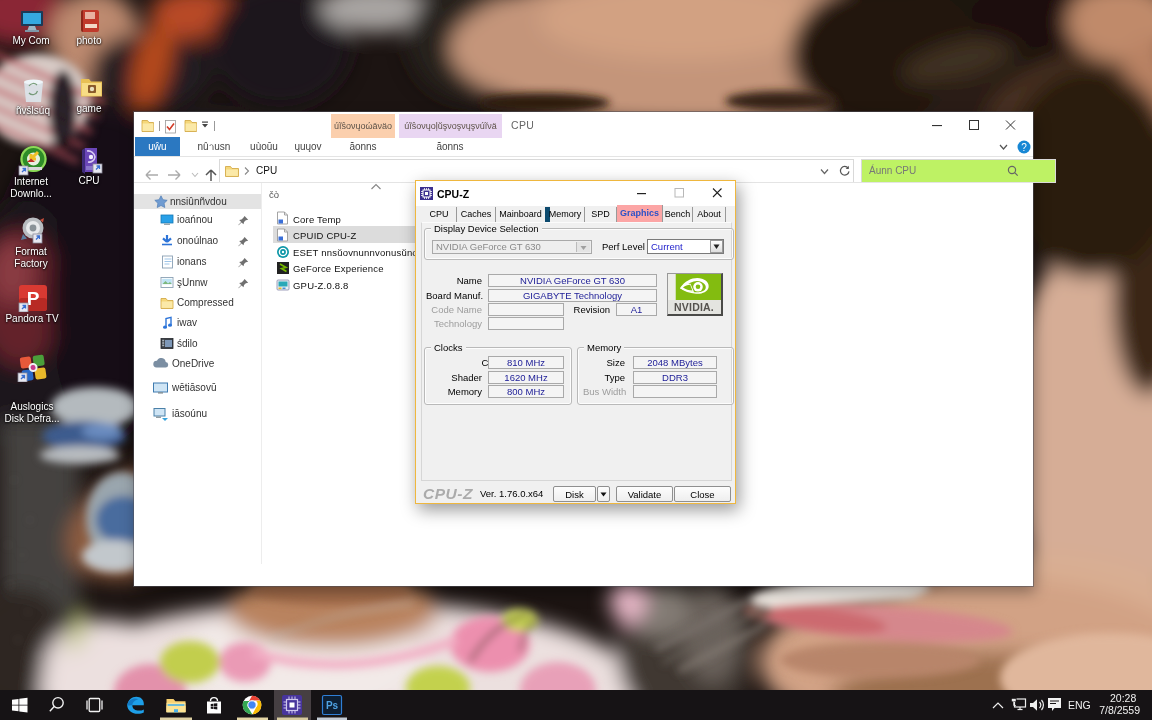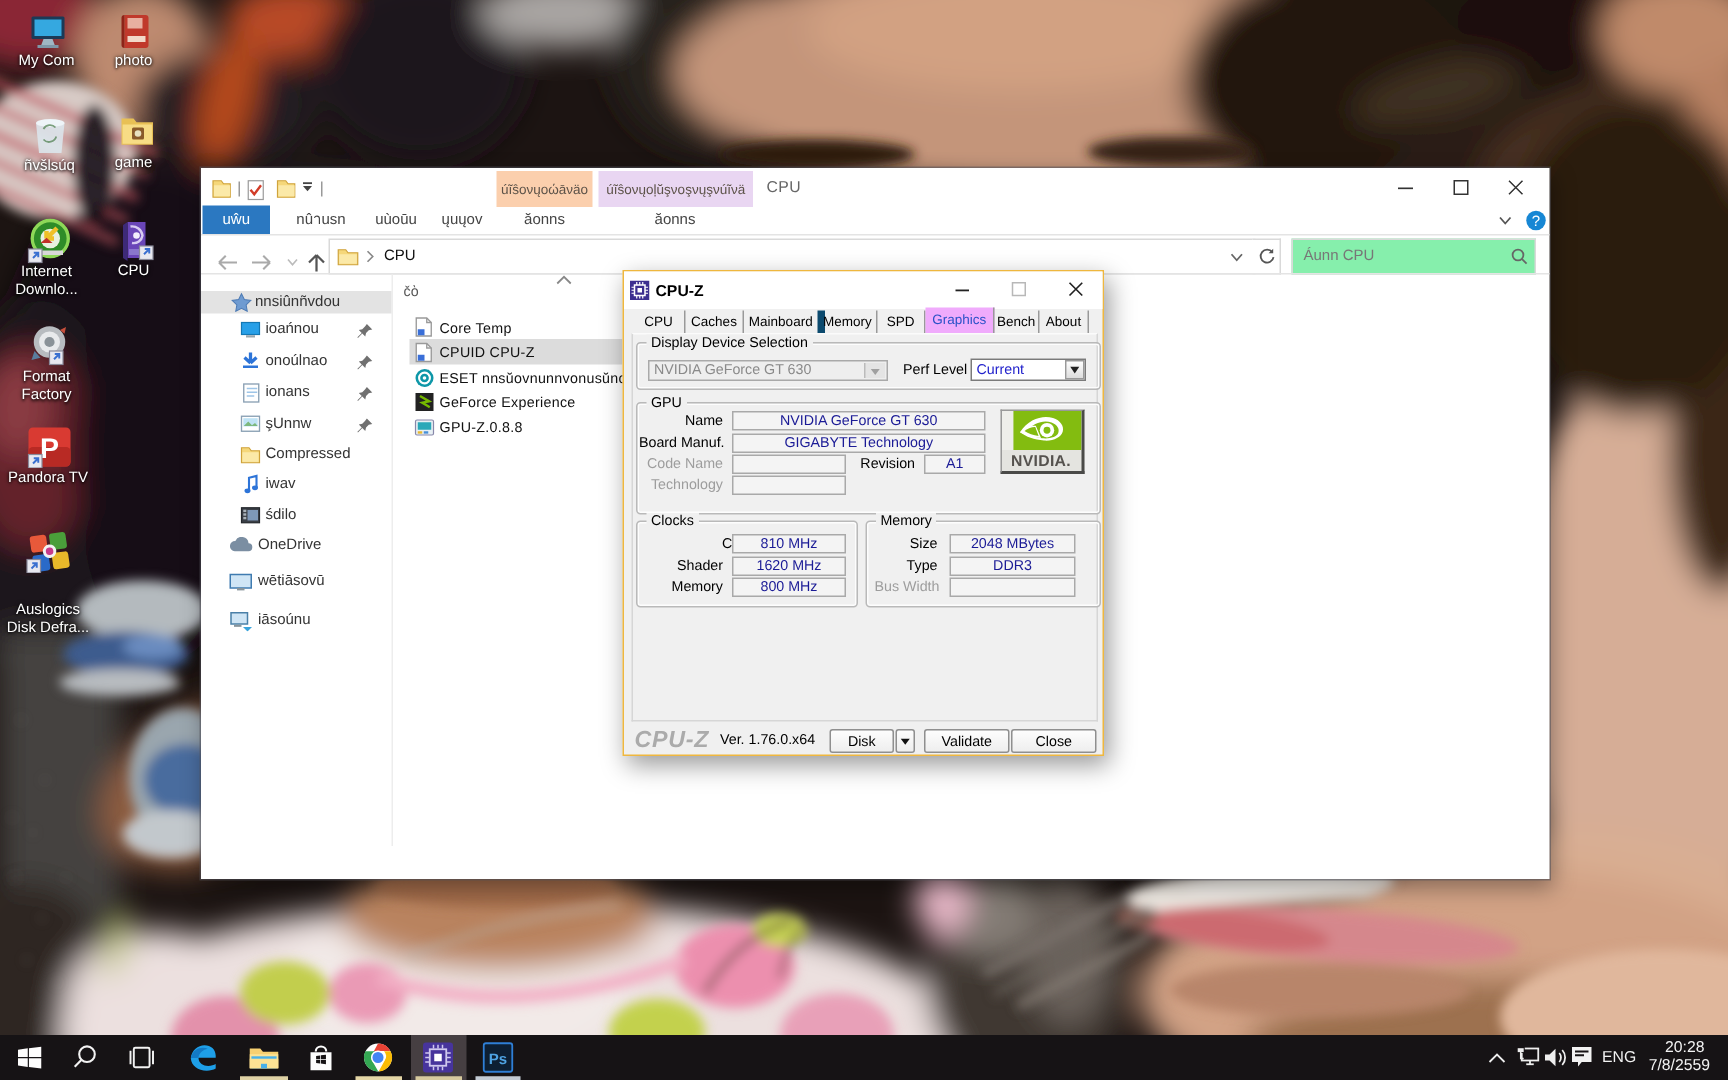--- a/index.html
+++ b/index.html
@@ -288,21 +288,21 @@
    <svg class="abs" style="left:598px;top:7px" width="14" height="10" viewBox="0 0 14 10">
         <path d="M3 2.5 l3.5 4 l3.5 -4" stroke="#666" stroke-width="1.2" fill="none"></path>
       </svg>
  </div>
  <div class="abs" style="left:701px;top:47px;width:18px;height:22px;border:1px solid #d9d9d9;border-left:none;background:#fff;">
    <svg class="abs" style="left:3px;top:4px" width="13" height="13" viewBox="0 0 13 13">
         <path d="M10.2 4.2 a4.3 4.3 0 1 0 .8 3.2" stroke="#555" stroke-width="1.2" fill="none"></path>
         <path d="M10.8 1.8 v3.1 h-3.1 z" fill="#555"></path>
       </svg>
  </div>
- <div class="abs" style="left:727px;top:47px;width:161px;height:22px;border:1px solid #d9d9d9;background:#86efac;">
+ <div class="abs" style="left:727px;top:47px;width:161px;height:22px;border:1px solid #d9d9d9;background:#bef264;padding-left:32px;">
    <div class="abs" style="left:7px;top:5px;font-size:10px;color:#777;">Áunn CPU</div>
    <svg class="abs" style="left:144px;top:4px" width="14" height="14" viewBox="0 0 14 14">
         <circle cx="6" cy="6" r="3.6" stroke="#666" stroke-width="1.2" fill="none"></circle>
         <path d="M8.7 8.7 l3 3" stroke="#666" stroke-width="1.2"></path>
       </svg>
  </div>
  <div class="abs" style="left:0;top:70px;width:899px;height:1px;background:#e4e4e4;"></div>
 
  <div class="abs" style="left:127px;top:71px;width:1px;height:381px;background:#ededed;"></div>
  <div class="abs" style="left:0;top:82px;width:127px;height:15px;background:#e3e3e3;"></div>
@@ -429,21 +429,21 @@
    <path d="M82 2.5 l8.5 8.5 M90.5 2.5 l-8.5 8.5" stroke="#222" stroke-width="1.1"></path>
   </svg>
  </div>
 
  <div class="abs" style="left:2px;top:26px;width:315px;height:15px;font-size:9px;color:#000;line-height:15px;">
   <div class="abs" style="left:4px;top:0;width:34px;text-align:center;border-right:1px solid #999;">CPU</div>
   <div class="abs" style="left:39px;top:0;width:38px;text-align:center;border-right:1px solid #999;">Caches</div>
   <div class="abs" style="left:78px;top:0;width:49px;text-align:center;border-right:5px solid #0c4a6e;">Mainboard</div>
   <div class="abs" style="left:128px;top:0;width:38px;text-align:center;border-right:1px solid #999;">Memory</div>
   <div class="abs" style="left:167px;top:0;width:31px;text-align:center;border-right:1px solid #999;">SPD</div>
-  <div class="abs" style="left:199px;top:-2px;width:45px;text-align:center;font-weight:normal;color:#2b52c8;border-right:1px solid #999;background:#f0abfc;height:17px;line-height:17px;">Graphics</div>
+  <div class="abs" style="left:199px;top:-2px;width:45px;text-align:center;font-weight:bold;color:#2b52c8;border-right:1px solid #999;background:#fca5a5;height:17px;line-height:17px;">Graphics</div>
   <div class="abs" style="left:245px;top:0;width:29px;text-align:center;border-right:1px solid #999;">Bench</div>
   <div class="abs" style="left:275px;top:0;width:32px;text-align:center;border-right:1px solid #999;">About</div>
  </div>
  <div class="abs" style="left:5px;top:41px;width:309px;height:257px;background:#f0f0f0;border:1px solid #d6d6d6;border-top:1px solid #fbfbfb;"></div>
 
  <div class="grp" style="left:8px;top:47px;width:308px;height:30px;">
   <div class="glab">Display Device Selection</div>
  </div>
  <div class="abs" style="left:16px;top:59px;width:160px;height:14px;background:#eee;border:1px solid #a9a9a9;box-sizing:border-box;">
    <div class="abs" style="left:3px;top:0px;font-size:9.5px;color:#8a8a8a;line-height:12px;">NVIDIA GeForce GT 630</div>
@@ -452,23 +452,20 @@
         </svg></div>
  </div>
  <div class="abs" style="left:186px;top:60px;font-size:9.5px;color:#000;">Perf Level</div>
  <div class="abs" style="left:231px;top:58px;width:77px;height:15px;background:#fff;border:1px solid #7a7a7a;box-sizing:border-box;">
    <div class="abs" style="left:3px;top:0px;font-size:9.5px;color:#2222cc;line-height:13px;">Current</div>
    <div class="abs" style="right:0px;top:0px;width:13px;height:13px;background:linear-gradient(#fefefe,#ddd);border:1px solid #999;box-sizing:border-box;"><svg width="11" height="11" viewBox="0 0 11 11">
           <path d="M2.5 3.5 h6 l-3 4.5 z" fill="#222"></path>
         </svg></div>
  </div>
 
- <div class="grp" style="left:8px;top:87px;width:308px;height:73px;">
-  <div class="glab">GPU</div>
- </div>
  <div class="flab" style="left:10px;top:94px;width:56px;">Name</div>
  <div class="fld" style="left:72px;top:93px;width:169px;height:13px;line-height:12px;">NVIDIA GeForce GT 630</div>
  <div class="flab" style="left:10px;top:108.5px;width:56px;">Board Manuf.</div>
  <div class="fld" style="left:72px;top:107.5px;width:169px;height:13px;line-height:12px;">GIGABYTE Technology</div>
  <div class="flab dis" style="left:10px;top:122.5px;width:56px;">Code Name</div>
  <div class="fld" style="left:72px;top:121.5px;width:76px;height:13px;"></div>
  <div class="flab" style="left:150px;top:122.5px;width:44px;">Revision</div>
  <div class="fld" style="left:200px;top:121.5px;width:41px;height:13px;line-height:12px;">A1</div>
  <div class="flab dis" style="left:10px;top:137px;width:56px;">Technology</div>
  <div class="fld" style="left:72px;top:136px;width:76px;height:13px;"></div>

